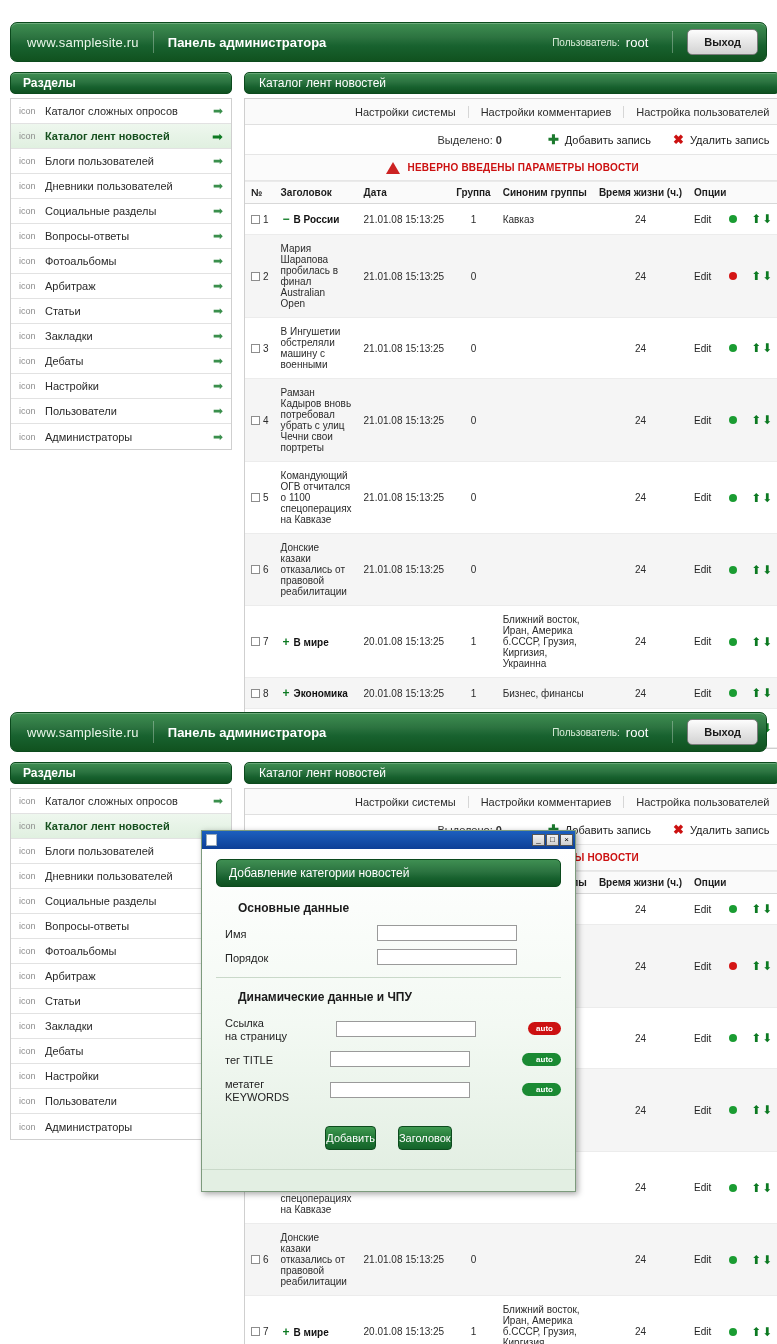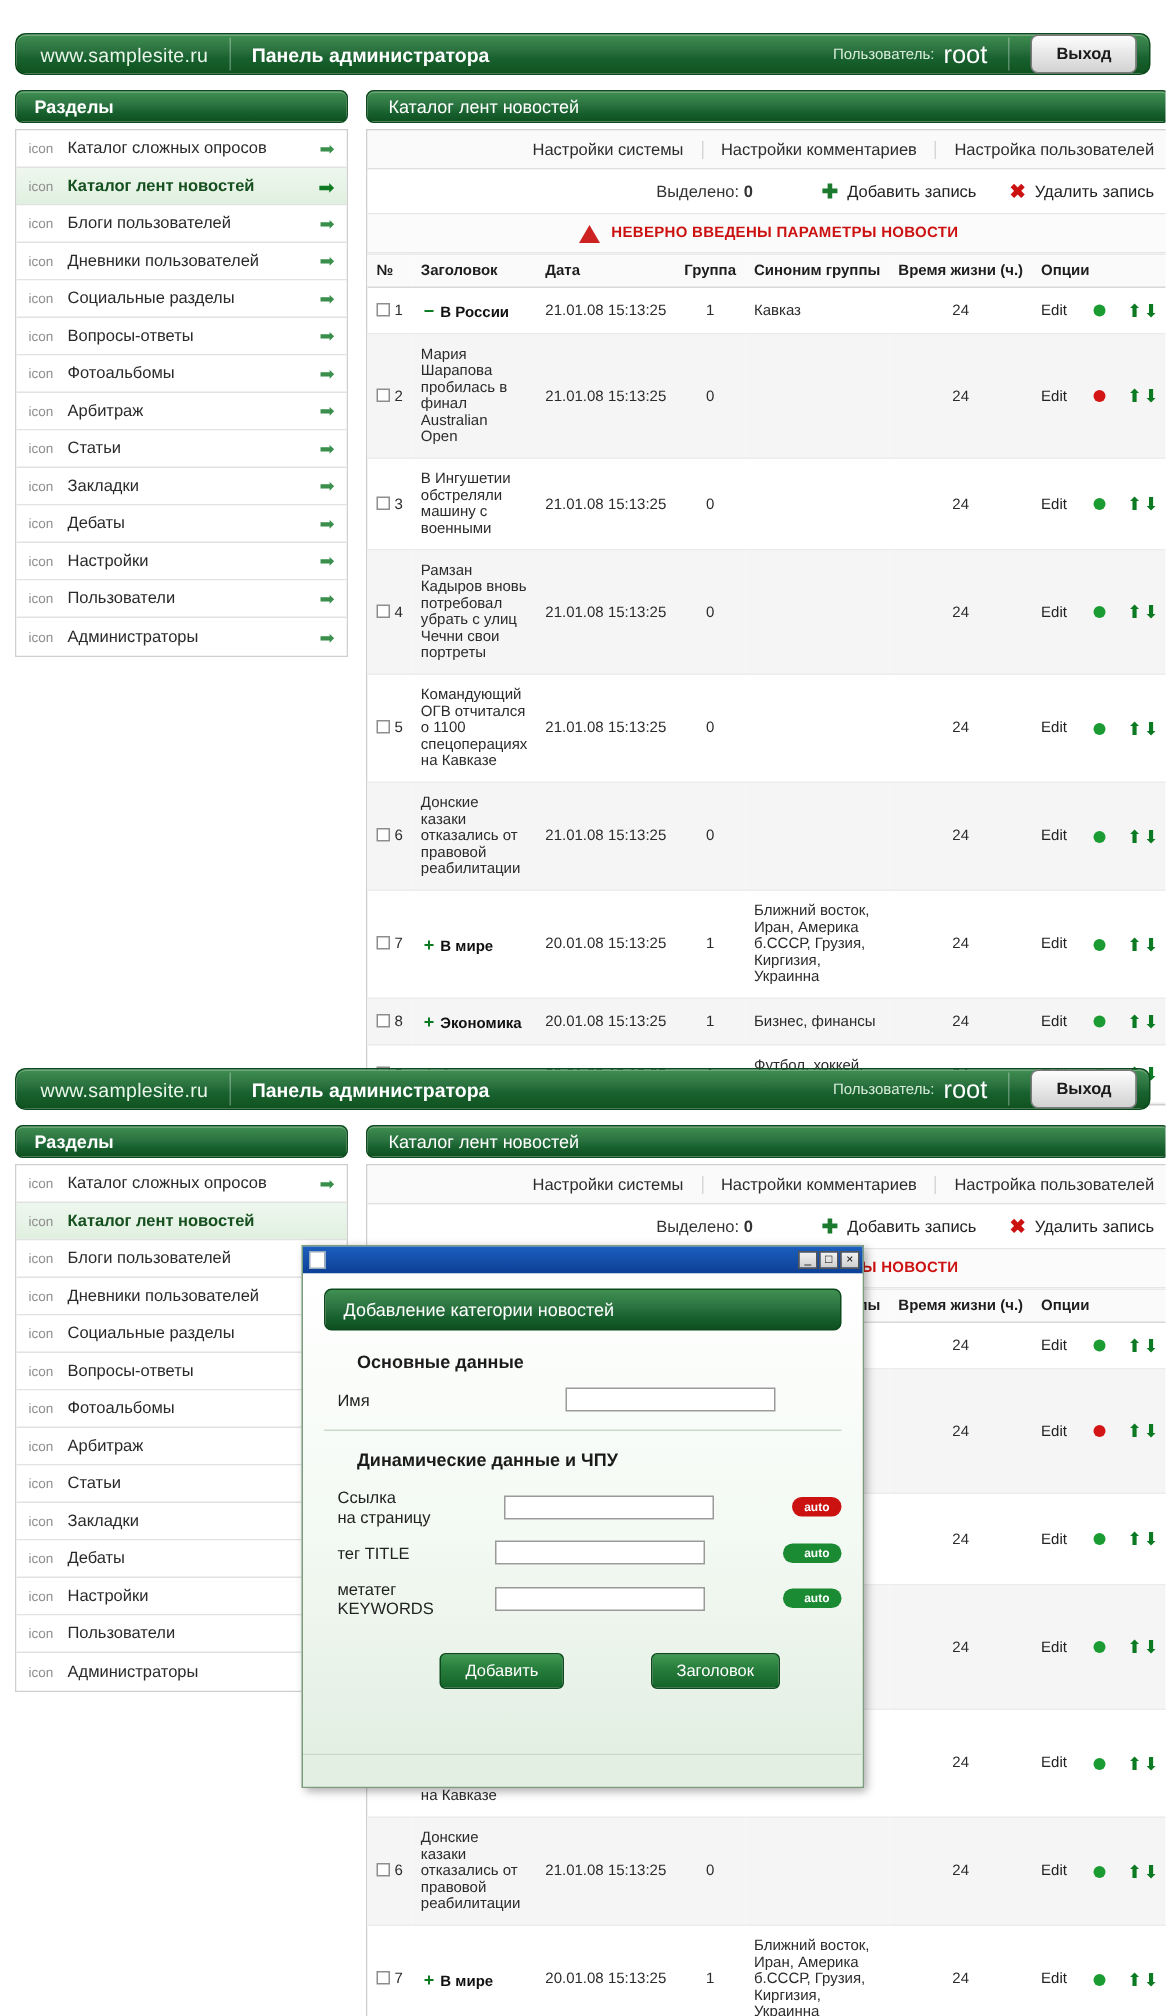--- a/index.html
+++ b/index.html
@@ -19,21 +19,21 @@
 
   
   .screen { position: absolute; left: 0; width: 777px; }
   .screen-1 { top: 0; }
   .screen-2 { top: 650px; }
 
   
   .topbar {
     position: relative;
     margin: 0 10px;
-    height: 28px;
+    height: 40px;
     border-radius: 7px;
     background: linear-gradient(to bottom, #3f8f52 0%, #2c7340 38%, #18622f 60%, #10521f 100%);
     border: 1px solid #0c4a1d;
     box-shadow: inset 0 1px 0 rgba(255,255,255,0.25);
     display: flex;
     align-items: center;
     padding: 0 8px 0 16px;
     color: #ffffff;
   }
   .topbar .site {
@@ -51,22 +51,23 @@
     font-weight: bold;
     color: #ffffff;
   }
   .topbar .spacer { flex: 1; }
   .topbar .user-label {
     font-size: 10px;
     color: #d9ecd9;
     margin-right: 6px;
   }
   .topbar .user-name {
-    font-size: 17px;
+    font-size: 13px;
     color: #ffffff;
+    margin-right: 10px;
     line-height: 1;
   }
   .logout-btn {
     background: linear-gradient(to bottom, #fdfdfd 0%, #e7e7e7 50%, #d2d2d2 100%);
     border: 1px solid #7a7a7a;
     border-radius: 5px;
     color: #1a1a1a;
     font-size: 11px;
     font-weight: bold;
     padding: 6px 16px;
@@ -372,23 +373,22 @@
   }
   .btn-row {
     display: flex; justify-content: center; gap: 22px; margin-top: 22px;
   }
   .gbtn {
     background: linear-gradient(to bottom, #3f9a52 0%, #267c3a 45%, #14642a 100%);
     border: 1px solid #0c4a1d;
     border-radius: 4px;
     color: #fff;
     font-size: 11px;
-    padding: 5px 16px;
+    padding: 5px 0;
     cursor: pointer;
-    margin-left: 36px;
   }
   .modal-foot {
     border-top: 1px solid #c9d9c9;
     height: 22px;
     background: #e3efe3;
   }
 </style>
 </head>
 <body>
 
@@ -924,20 +924,24 @@
         <span class="win-btn">□</span>
         <span class="win-btn">×</span>
       </div>
       <div class="modal-body">
         <div class="modal-head">Добавление категории новостей</div>
 
         <div class="sec-title">Основные данные</div>
 
         <div class="frm-row">
           <label>Имя</label>
+          <input type="text" value="" style="">
+        </div>
+        <div class="frm-row">
+          <label>Порядок</label>
           <input type="text" value="" style="">
         </div>
 
         <div class="divider"></div>
 
         <div class="sec-title">Динамические данные и ЧПУ</div>
 
         <div class="frm-row">
           <label><span>Ссылка</span><br><span>на страницу</span></label>
           <input type="text" value="" style="">

